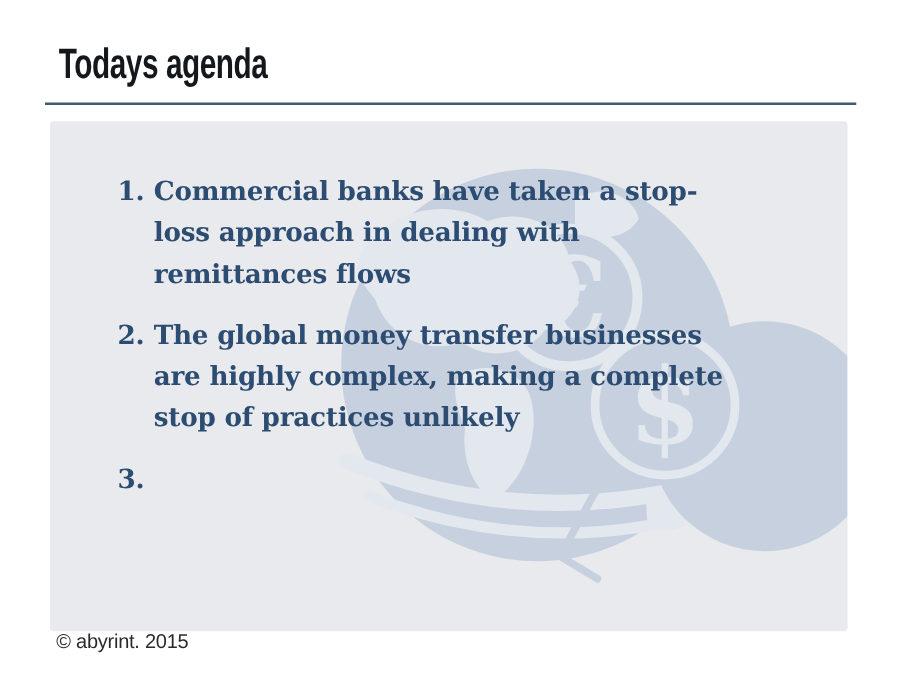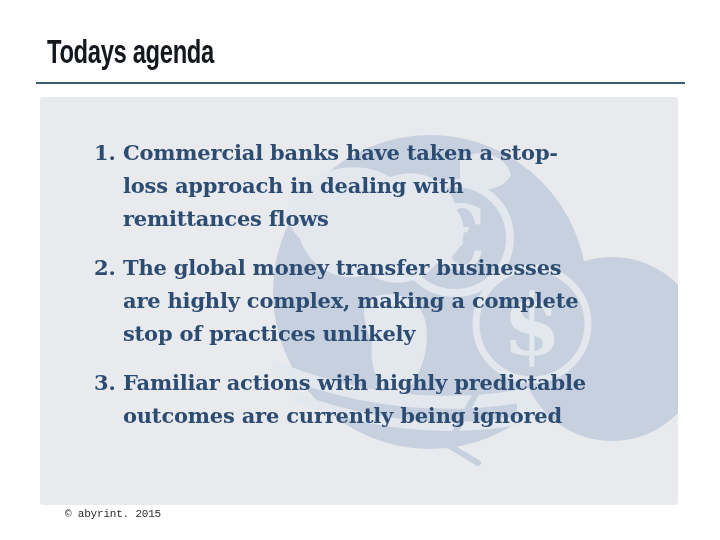--- a/index.html
+++ b/index.html
@@ -72,27 +72,26 @@
   }
   .agenda-item .item-marker {
     position: absolute;
     left: 0; top: 0;
   }
 
   
   .footer-copyright {
     position: absolute;
     left: 45px; top: 507px;
-    font-family: Liberation Mono, monospace;
-    font-size: 11px;
+    font-family: Liberation Sans, sans-serif;
+    font-size: 16px;
     line-height: 14px;
     letter-spacing: -0.2px;
     color: #2b2b2b;
     white-space: nowrap;
-    margin-left: 20px;
   }
 </style>
 </head>
 <body>
 
 <h1 class="slide-title">Todays agenda</h1>
 
 <div class="title-rule"></div>
 
 <div class="content-panel">
@@ -130,18 +129,17 @@
     <li class="agenda-item">
       <span class="item-marker">1.</span>
       <span class="item-text">Commercial banks have taken a stop-loss approach in dealing with remittances flows</span>
     </li>
     <li class="agenda-item">
       <span class="item-marker">2.</span>
       <span class="item-text">The global money transfer businesses are highly complex, making a complete stop of practices unlikely</span>
     </li>
     <li class="agenda-item">
       <span class="item-marker">3.</span>
-      <span class="item-text">Familiar actions with highly predictable outcomes are currently being ignored</span>
     </li>
   </ol>
 </div>
 
 <div class="footer-copyright">© abyrint. 2015</div>
 
 </body></html>

